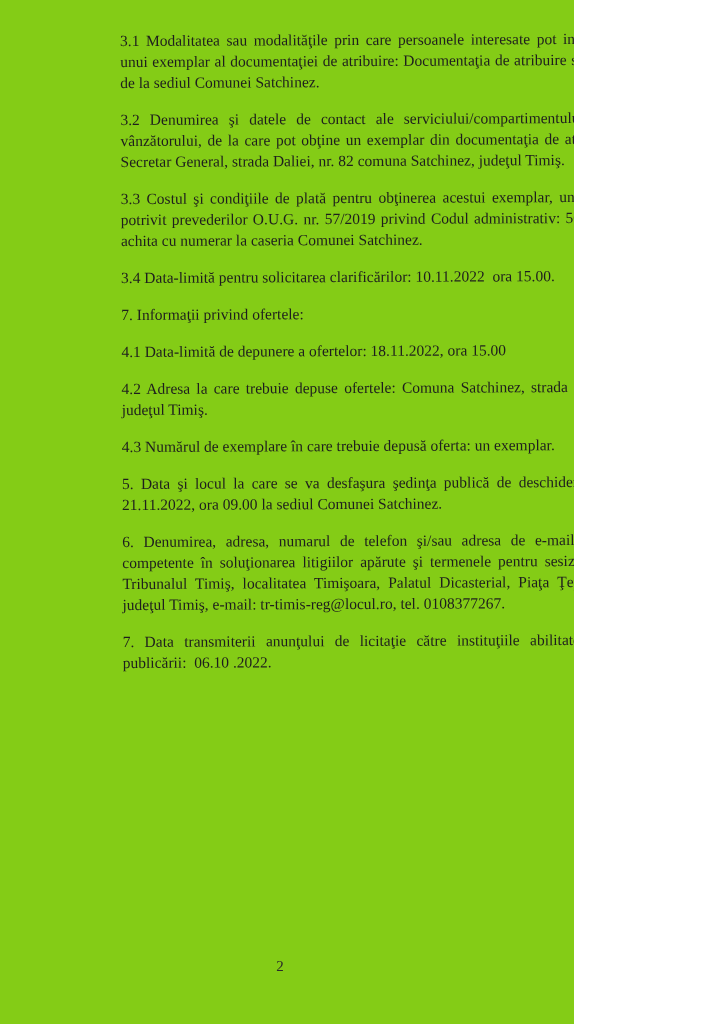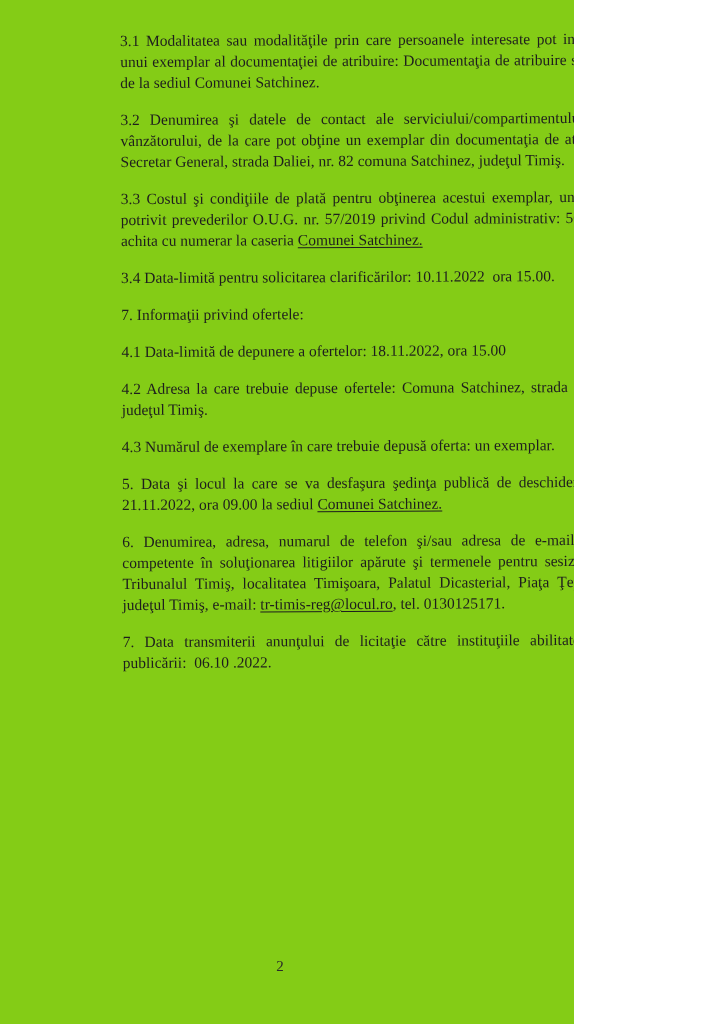--- a/index.html
+++ b/index.html
@@ -25,21 +25,20 @@
     line-height: 21px;
     text-align: justify;
     transform: rotate(-0.25deg);
     transform-origin: left top;
   }
   .para {
     margin: 0 0 16px 0;
     white-space: pre-wrap;
   }
   .u {
-    text-decoration: underline;
     text-underline-offset: 2px;
   }
   .page-number {
     position: absolute;
     left: 0;
     right: 14px;
     top: 958px;
     text-align: center;
     color: #2a2a2a;
     font-size: 15px;
@@ -70,19 +69,19 @@
   <main class="content">
       <p class="para"><span>3.1 Modalitatea sau modalităţile prin care persoanele interesate pot intra în posesia unui exemplar al documentaţiei de atribuire: Documentaţia de atribuire se poate ridica de la sediul Comunei Satchinez.</span></p>
       <p class="para"><span>3.2 Denumirea şi datele de contact ale serviciului/compartimentului din cadrul vânzătorului, de la care pot obţine un exemplar din documentaţia de atribuire: Birou Secretar General, strada Daliei, nr. 82 comuna Satchinez, judeţul Timiş.</span></p>
       <p class="para"><span>3.3 Costul şi condiţiile de plată pentru obţinerea acestui exemplar, unde este cazul, potrivit prevederilor O.U.G. nr. 57/2019 privind Codul administrativ: 50 lei, se poate achita cu numerar la caseria </span><span class="u">Comunei Satchinez.</span></p>
       <p class="para"><span>3.4 Data-limită pentru solicitarea clarificărilor: 10.11.2022  ora 15.00.</span></p>
       <p class="para"><span>7. Informaţii privind ofertele:</span></p>
       <p class="para"><span>4.1 Data-limită de depunere a ofertelor: 18.11.2022, ora 15.00</span></p>
       <p class="para"><span>4.2 Adresa la care trebuie depuse ofertele: Comuna Satchinez, strada Daliei, nr. 82,  judeţul Timiş.</span></p>
       <p class="para"><span>4.3 Numărul de exemplare în care trebuie depusă oferta: un exemplar.</span></p>
       <p class="para"><span>5. Data şi locul la care se va desfaşura şedinţa publică de deschidere a ofertelor: 21.11.2022, ora 09.00 la sediul </span><span class="u">Comunei Satchinez.</span></p>
-      <p class="para"><span>6. Denumirea, adresa, numarul de telefon şi/sau adresa de e-mail ale instanţei competente în soluţionarea litigiilor apărute şi termenele pentru sesizarea instanţei: Tribunalul Timiş, localitatea Timişoara, Palatul Dicasterial, Piaţa Ţepes Vodă 2A, judeţul Timiş, e-mail: </span><span class="u">tr-timis-reg@locul.ro</span><span>, tel. 0130125171.</span></p>
+      <p class="para"><span>6. Denumirea, adresa, numarul de telefon şi/sau adresa de e-mail ale instanţei competente în soluţionarea litigiilor apărute şi termenele pentru sesizarea instanţei: Tribunalul Timiş, localitatea Timişoara, Palatul Dicasterial, Piaţa Ţepes Vodă 2A, judeţul Timiş, e-mail: </span><span class="u">tr-timis-reg@locul.ro</span><span>, tel. 0108377267.</span></p>
       <p class="para"><span>7. Data transmiterii anunţului de licitaţie către instituţiile abilitate, în vederea publicării:  06.10 .2022.</span></p>
     </main>
   <div class="scan-smudge"></div>
   <div class="scan-smudge-2"></div>
   <div class="page-number">2</div>
 </div>
 
 </body></html>

